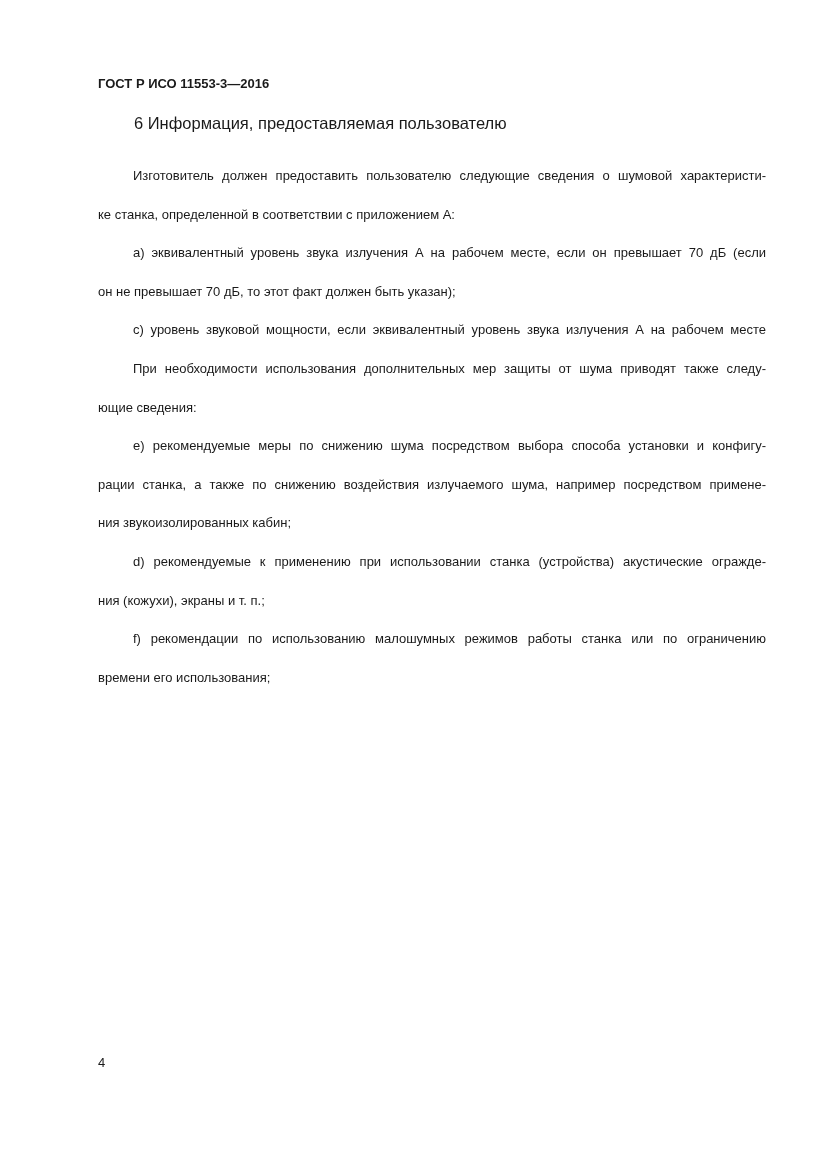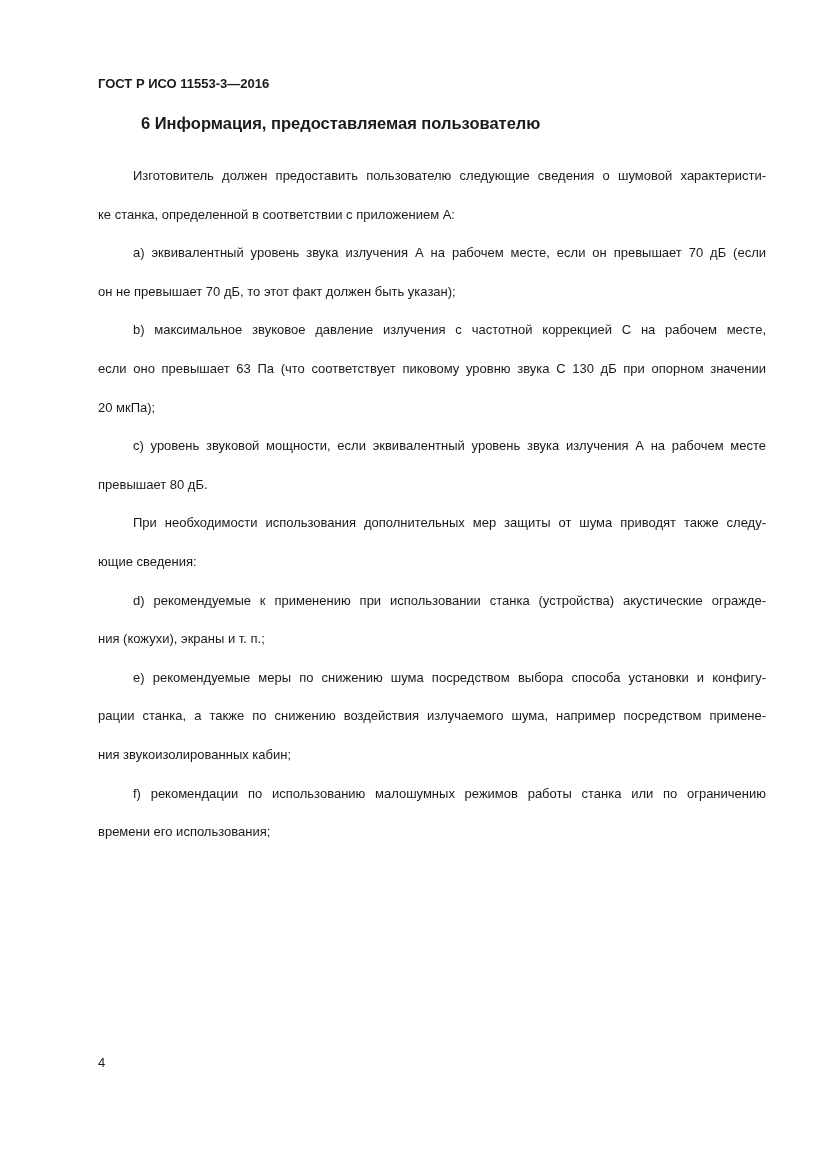--- a/index.html
+++ b/index.html
@@ -1,19 +1,19 @@
 <!DOCTYPE html>
 <html><head>
   <meta charset="utf-8">
   <style>
     html, body { margin: 0; padding: 0; background: #ffffff; }
     body { width: 827px; height: 1169px; position: relative; overflow: hidden;
            font-family: "Liberation Sans", sans-serif; color: #1a1a1a; }
     .doc-header { position: absolute; left: 98px; top: 76px; font-size: 13px; font-weight: bold; letter-spacing: 0; }
-    .section-title { position: absolute; left: 141px; top: 114px; font-size: 16.5px; font-weight: bold; }
+    .section-title { position: absolute; left: 134px; top: 114px; font-size: 16.5px; font-weight: normal; }
     .body-text { position: absolute; left: 98px; top: 146px; width: 668px; font-size: 13px; }
     .line { height: 17.6px; line-height: 17.6px; white-space: nowrap; margin-top: 21px; }
     .just { text-align: justify; text-align-last: justify; white-space: normal; overflow: hidden; }
     .indent { padding-left: 35px; }
     .page-number { position: absolute; left: 98px; top: 1055px; font-size: 13px; }
   </style>
 </head>
 <body>
 
 <div class="doc-header">ГОСТ Р ИСО 11553-3—2016</div>
@@ -25,45 +25,39 @@
   <div>
     <div class="line just indent">Изготовитель должен предоставить пользователю следующие сведения о шумовой характеристи-</div>
     <div class="line">ке станка, определенной в соответствии с приложением А:</div>
   </div>
 
   <div>
     <div class="line just indent">a)  эквивалентный уровень звука излучения А на рабочем месте, если он превышает 70 дБ (если</div>
     <div class="line">он не превышает 70 дБ, то этот факт должен быть указан);</div>
   </div>
 
-  <div>
-    <div class="line just indent">b)  максимальное звуковое давление излучения с частотной коррекцией С на рабочем месте,</div>
-    <div class="line just">если оно превышает 63 Па (что соответствует пиковому уровню звука С 130 дБ при опорном значении</div>
-    <div class="line">20 мкПа);</div>
-  </div>
 
   <div>
     <div class="line just indent">c)  уровень звуковой мощности, если эквивалентный уровень звука излучения А на рабочем месте</div>
-    <div class="line">превышает 80 дБ.</div>
   </div>
 
   <div>
     <div class="line just indent">При необходимости использования дополнительных мер защиты от шума приводят также следу-</div>
     <div class="line">ющие сведения:</div>
   </div>
 
   <div>
-    <div class="line just indent">d)  рекомендуемые к применению при использовании станка (устройства)  акустические огражде-</div>
-    <div class="line">ния (кожухи), экраны и т. п.;</div>
+    <div class="line just indent">e)  рекомендуемые меры по снижению шума посредством выбора способа установки и конфигу-</div>
+    <div class="line just">рации станка, а также по снижению воздействия излучаемого шума, например посредством примене-</div>
+    <div class="line">ния звукоизолированных кабин;</div>
   </div>
 
   <div>
-    <div class="line just indent">e)  рекомендуемые меры по снижению шума посредством выбора способа установки и конфигу-</div>
-    <div class="line just">рации станка, а также по снижению воздействия излучаемого шума, например посредством примене-</div>
-    <div class="line">ния звукоизолированных кабин;</div>
+    <div class="line just indent">d)  рекомендуемые к применению при использовании станка (устройства)  акустические огражде-</div>
+    <div class="line">ния (кожухи), экраны и т. п.;</div>
   </div>
 
   <div>
     <div class="line just indent">f)  рекомендации по использованию малошумных режимов работы станка или по ограничению</div>
     <div class="line">времени его использования;</div>
   </div>
 
 </div>
 
 <div class="page-number">4</div>

